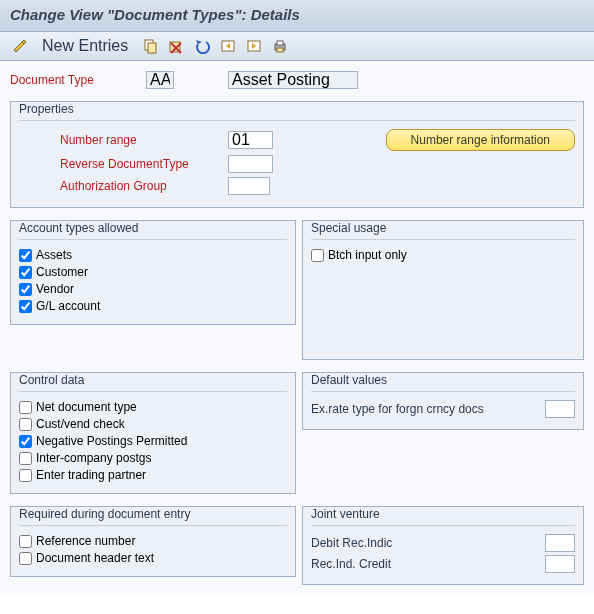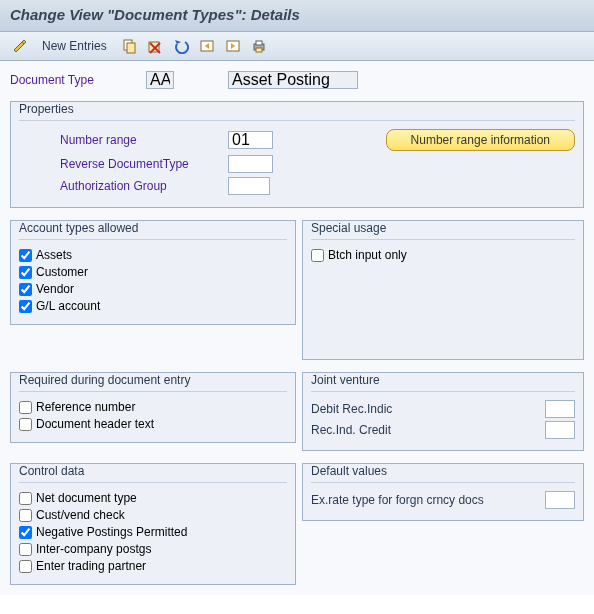--- a/index.html
+++ b/index.html
@@ -34,38 +34,38 @@
   .tbtn {
     display: inline-flex;
     align-items: center;
     justify-content: center;
     width: 20px;
     height: 20px;
     cursor: pointer;
   }
   .tbtn svg { display: block; }
   .newentries {
-    font-size: 12px;
+    font-size: 16px;
     color: #2a3a52;
     padding: 0 6px;
     cursor: pointer;
   }
   .content {
     padding: 10px;
     background: #f7f9fc;
   }
   .row {
     display: flex;
     align-items: center;
     margin-bottom: 4px;
     gap: 6px;
   }
   .lbl {
     min-width: 130px;
-    color: #4c1d95;
+    color: #b91c1c;
   }
   input[type=text].field {
     border: 1px solid #9fb2c8;
     background: #fff;
     height: 18px;
     padding: 0 3px;
     font-size: 16px;
   }
   .code { width: 28px; background: #ecf0f5 !important; }
   .desc { width: 130px; background: #ecf0f5 !important; margin-left: 48px; }
@@ -227,20 +227,57 @@
           <input type="checkbox" style="">
           <span>Btch input only</span>
         </div>
       </div>
     </div>
   </div>
 
   <div class="cols">
     <div class="col left">
       <div class="group">
+        <div class="legend">Control data</div>
+        <div class="chk-row">
+            <input type="checkbox" style="">
+            <span>Net document type</span>
+          </div>
+        <div class="chk-row">
+            <input type="checkbox" style="">
+            <span>Cust/vend check</span>
+          </div>
+        <div class="chk-row">
+            <input type="checkbox" checked="" style="">
+            <span>Negative Postings Permitted</span>
+          </div>
+        <div class="chk-row">
+            <input type="checkbox" style="">
+            <span>Inter-company postgs</span>
+          </div>
+        <div class="chk-row">
+            <input type="checkbox" style="">
+            <span>Enter trading partner</span>
+          </div>
+      </div>
+    </div>
+    <div class="col right">
+      <div class="group">
+        <div class="legend">Default values</div>
+        <div class="def-row">
+          <span class="dlbl">Ex.rate type for forgn crncy docs</span>
+          <input type="text" class="field" value="" style="">
+        </div>
+      </div>
+    </div>
+  </div>
+
+  <div class="cols">
+    <div class="col left">
+      <div class="group">
         <div class="legend">Required during document entry</div>
         <div class="chk-row">
             <input type="checkbox" style="">
             <span>Reference number</span>
           </div>
         <div class="chk-row">
             <input type="checkbox" style="">
             <span>Document header text</span>
           </div>
       </div>
@@ -253,50 +290,13 @@
           <input type="text" class="field" value="" style="">
         </div>
         <div class="def-row">
           <span class="dlbl">Rec.Ind. Credit</span>
           <input type="text" class="field" value="" style="">
         </div>
       </div>
     </div>
   </div>
 
-  <div class="cols">
-    <div class="col left">
-      <div class="group">
-        <div class="legend">Control data</div>
-        <div class="chk-row">
-            <input type="checkbox" style="">
-            <span>Net document type</span>
-          </div>
-        <div class="chk-row">
-            <input type="checkbox" style="">
-            <span>Cust/vend check</span>
-          </div>
-        <div class="chk-row">
-            <input type="checkbox" checked="" style="">
-            <span>Negative Postings Permitted</span>
-          </div>
-        <div class="chk-row">
-            <input type="checkbox" style="">
-            <span>Inter-company postgs</span>
-          </div>
-        <div class="chk-row">
-            <input type="checkbox" style="">
-            <span>Enter trading partner</span>
-          </div>
-      </div>
-    </div>
-    <div class="col right">
-      <div class="group">
-        <div class="legend">Default values</div>
-        <div class="def-row">
-          <span class="dlbl">Ex.rate type for forgn crncy docs</span>
-          <input type="text" class="field" value="" style="">
-        </div>
-      </div>
-    </div>
-  </div>
-
 </div>
 
 </body></html>

